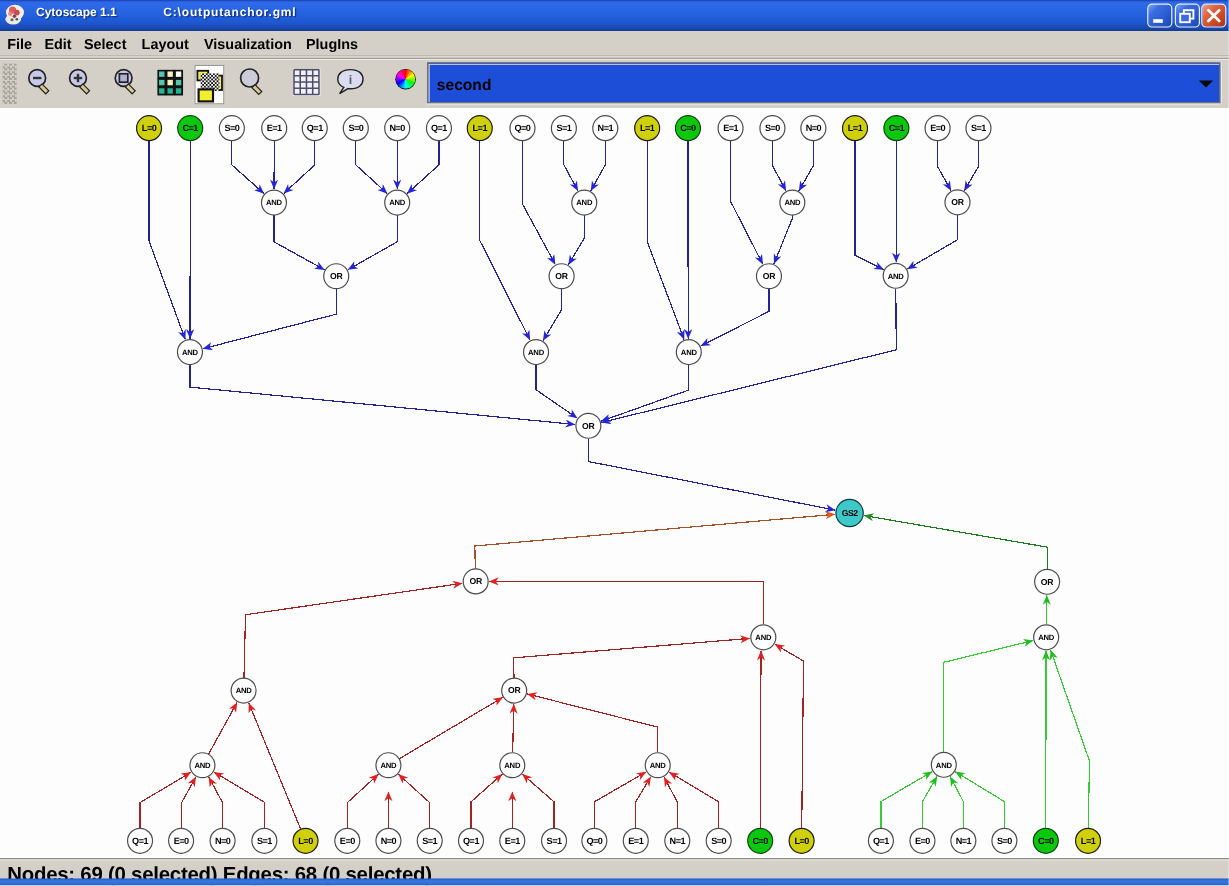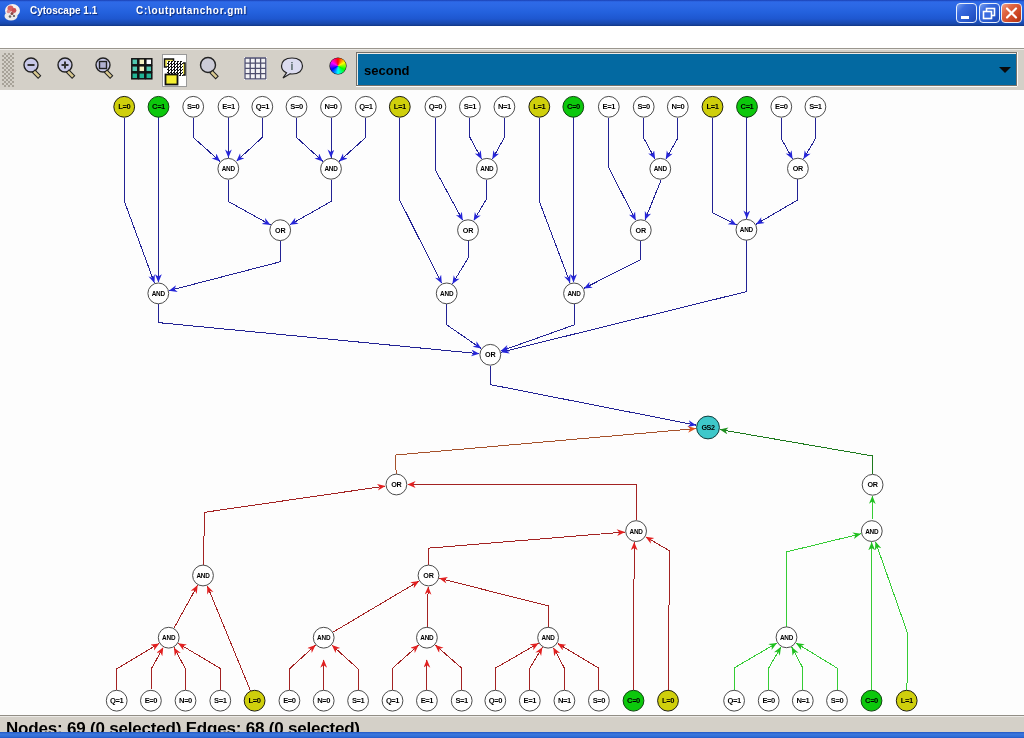--- a/index.html
+++ b/index.html
@@ -15,21 +15,21 @@
 #menubar { position:absolute; left:0; top:26px; width:1024px; height:21px;
   background:#d4d0c8; border-bottom:1px solid #b8b4ac; }
 .mitem { position:absolute; top:4px; font-size:12px; font-weight:bold; color:#000; }
 #toolbar { position:absolute; left:0; top:48px; width:1024px; height:42px;
   background:#d4d0c8; border-top:1px solid #9a968e; box-shadow:inset 0 1px 0 #eceae6; }
 #grip { position:absolute; left:2px; top:4px; width:12px; height:34px;
   background-image:conic-gradient(#a7a298 25%, transparent 0 50%, #a7a298 0 75%, transparent 0);
   background-size:4px 4px; }
 .ticon { position:absolute; top:7px; }
 #combo { position:absolute; left:356px; top:3px; width:661px; height:34px;
-  background:#0369a1; border:1px solid #72706a;
+  background:#1d4ed8; border:1px solid #72706a;
   box-shadow:inset 1px 1px 0 #edebe7, 0 1px 0 #fafaf8, 1px 0 0 #fafaf8; }
 #combo span { position:absolute; left:7px; top:10px; font-size:13px; font-weight:bold; }
 #combo .arr { position:absolute; right:5px; top:14px; width:0; height:0;
   border-left:6.5px solid transparent; border-right:6.5px solid transparent;
   border-top:6px solid #0a0a0a; }
 #statusbar { position:absolute; left:0; top:715px; width:1024px; height:17px;
   background:#d4d0c8; border-top:1px solid #928e86; box-shadow:inset 0 1px 0 #eceae6; }
 #statusbar span { position:absolute; left:6px; top:3px; font-size:17px; font-weight:bold; letter-spacing:-0.2px; }
 #bluestrip { position:absolute; left:0; top:732px; width:1024px; height:6px;
   background:linear-gradient(180deg,#2257c4 0%,#3b77dd 35%,#2e6bd6 80%,#2257c4 100%); }
@@ -283,20 +283,28 @@
  <div class="tbtn" id="bmax" style="left:979px">
    <svg width="19" height="18">
           <rect x="6.5" y="4.5" width="8" height="7" fill="none" stroke="#fff" stroke-width="1.6"></rect>
           <rect x="3.5" y="7.5" width="8" height="7" fill="#3a6ce0" stroke="#fff" stroke-width="1.6"></rect>
         </svg></div>
  <div class="tbtn" id="bclose" style="left:1001px">
    <svg width="19" height="18">
           <path d="M5,4.5 L14,13.5 M14,4.5 L5,13.5" stroke="#fff" stroke-width="2.2" stroke-linecap="round"></path>
         </svg></div>
 </div>
+<div id="menubar">
+ <span class="mitem" style="left:6px">File</span>
+ <span class="mitem" style="left:37px">Edit</span>
+ <span class="mitem" style="left:70px">Select</span>
+ <span class="mitem" style="left:118px">Layout</span>
+ <span class="mitem" style="left:170px">Visualization</span>
+ <span class="mitem" style="left:255px">PlugIns</span>
+</div>
 <div id="toolbar">
  <div id="grip"></div>
  <svg class="ticon" style="left:22px" width="24" height="26">
    <circle cx="9" cy="9" r="7" fill="#c8c8e8" stroke="#222" stroke-width="1.4"></circle>
    <rect x="5.5" y="8" width="7" height="2" fill="#333"></rect>
    <rect x="13" y="14" width="8" height="3.6" fill="#d8c890" stroke="#222" stroke-width="1" transform="rotate(45 13 14)"></rect>
  </svg>
  <svg class="ticon" style="left:56px" width="24" height="26">
    <circle cx="9" cy="9" r="7" fill="#c8c8e8" stroke="#222" stroke-width="1.4"></circle>
    <rect x="5.5" y="8" width="7" height="2" fill="#333"></rect>

